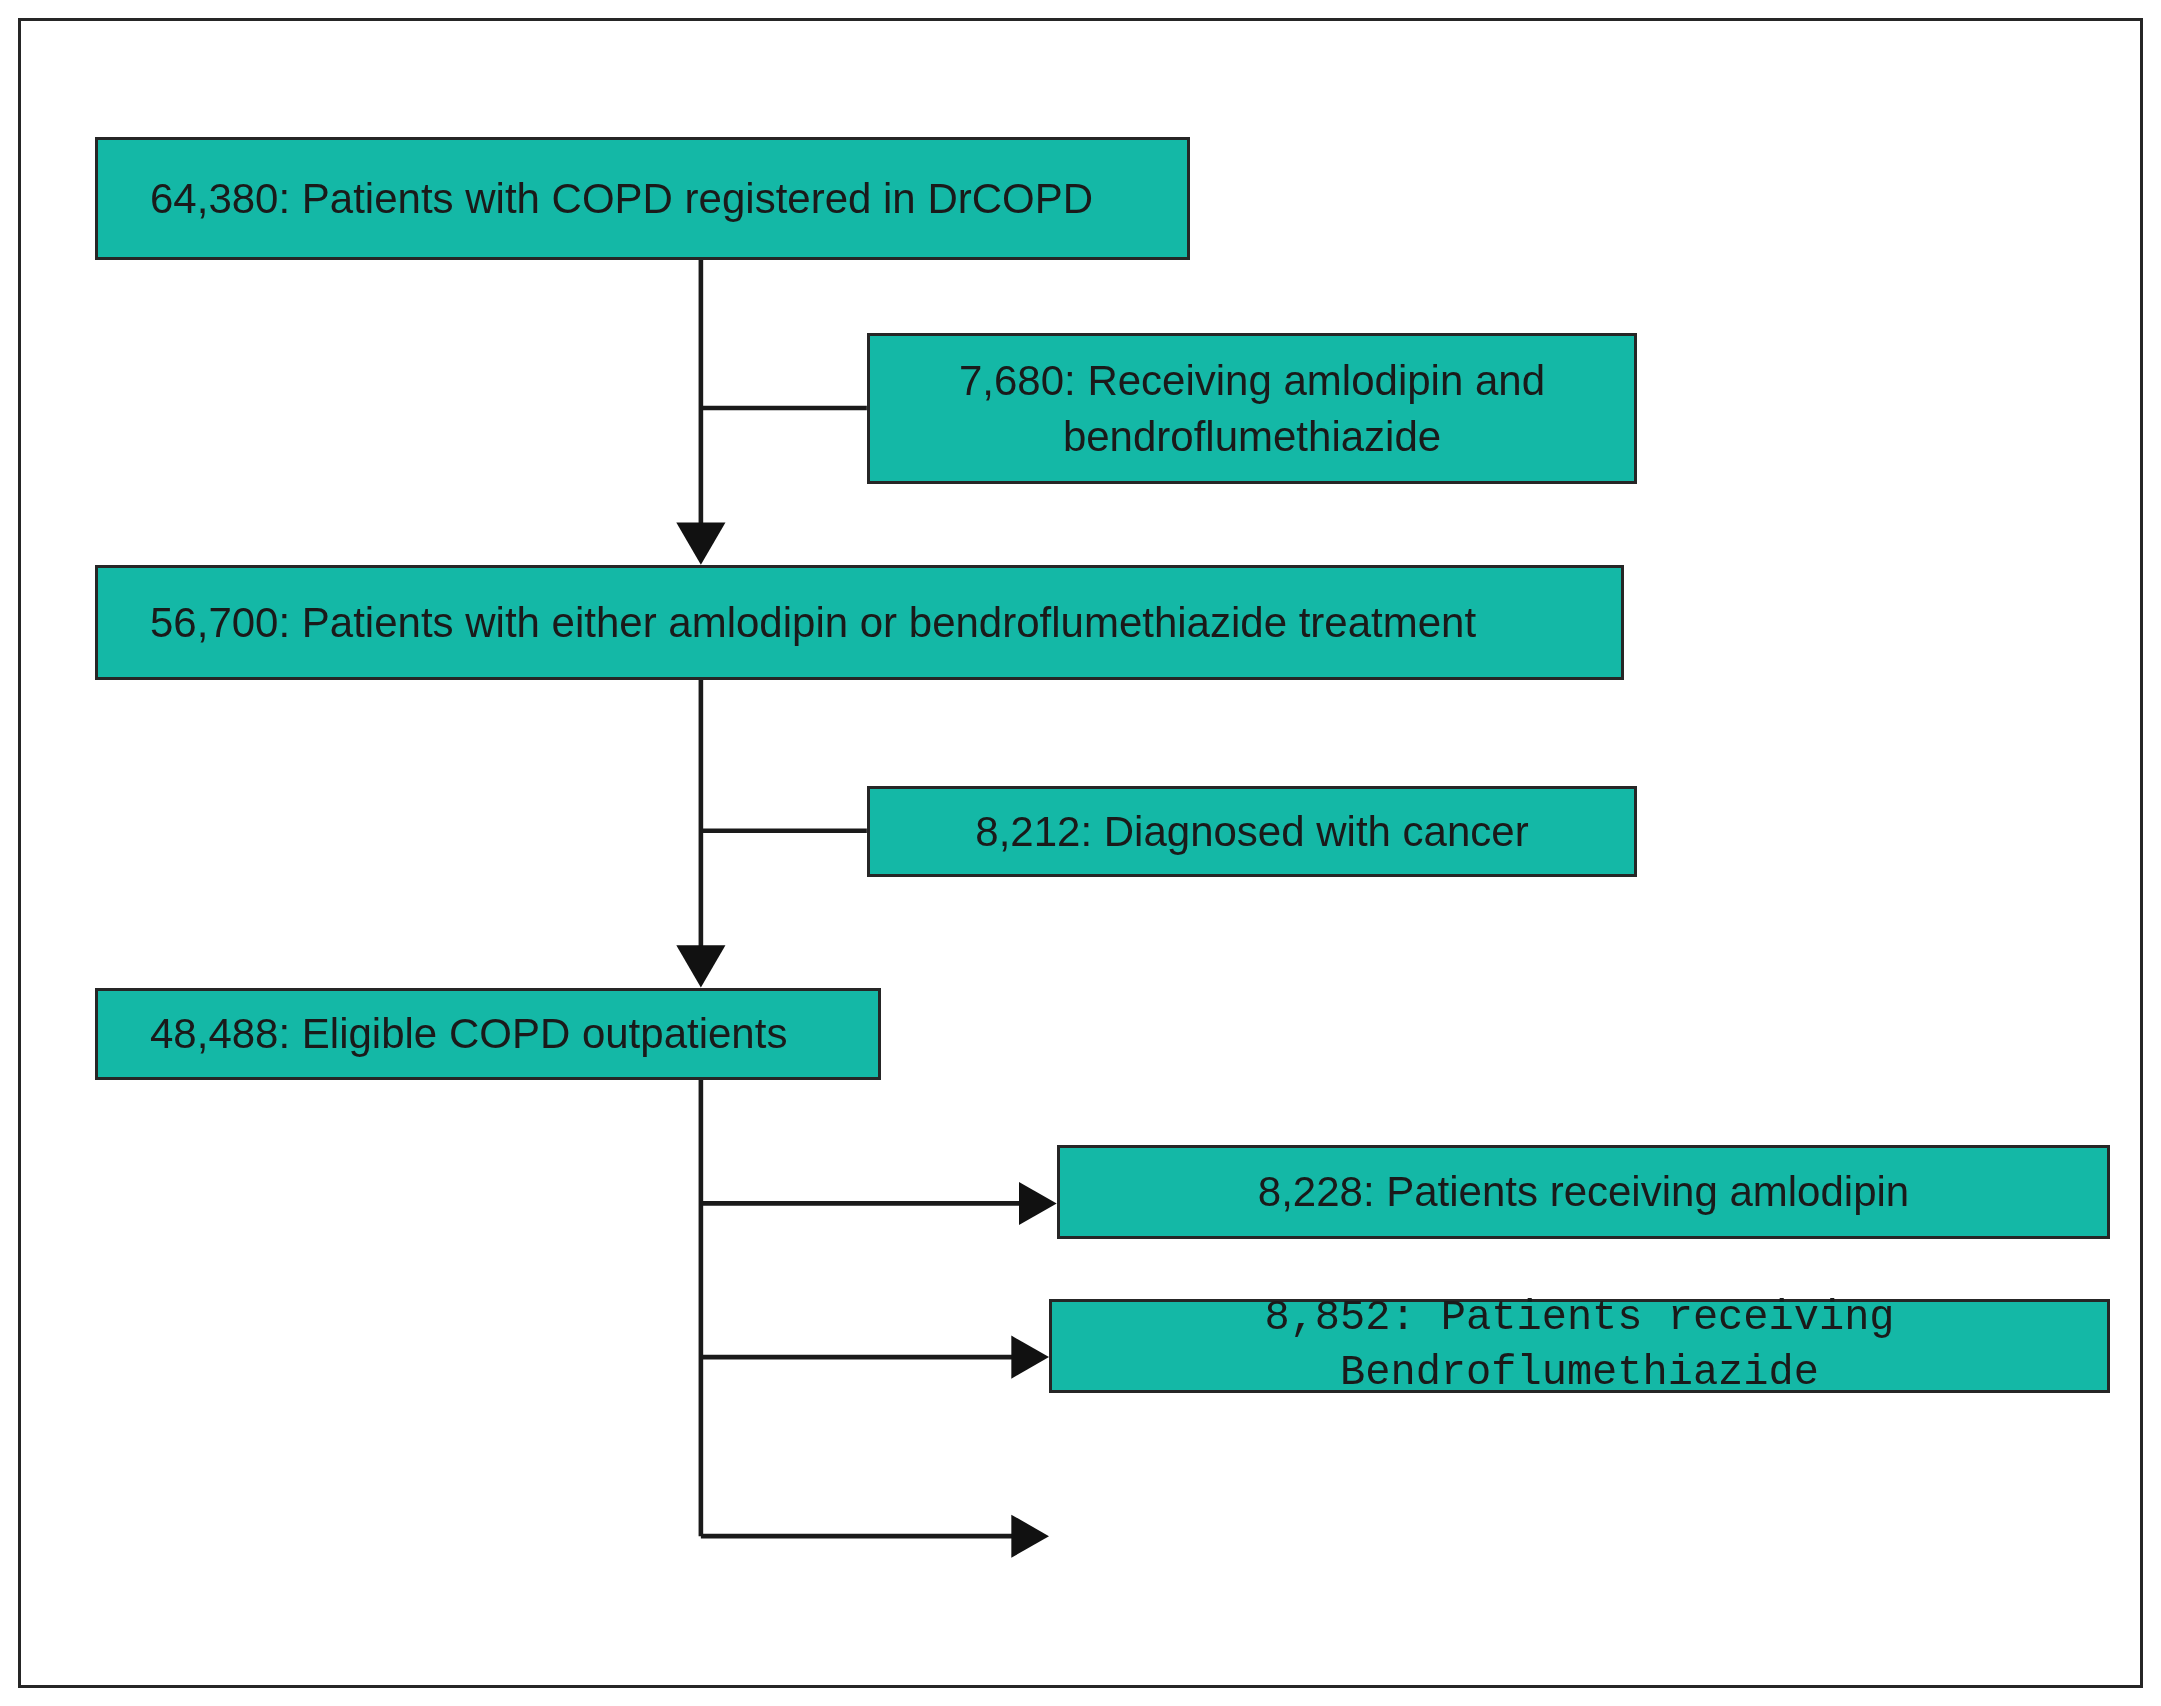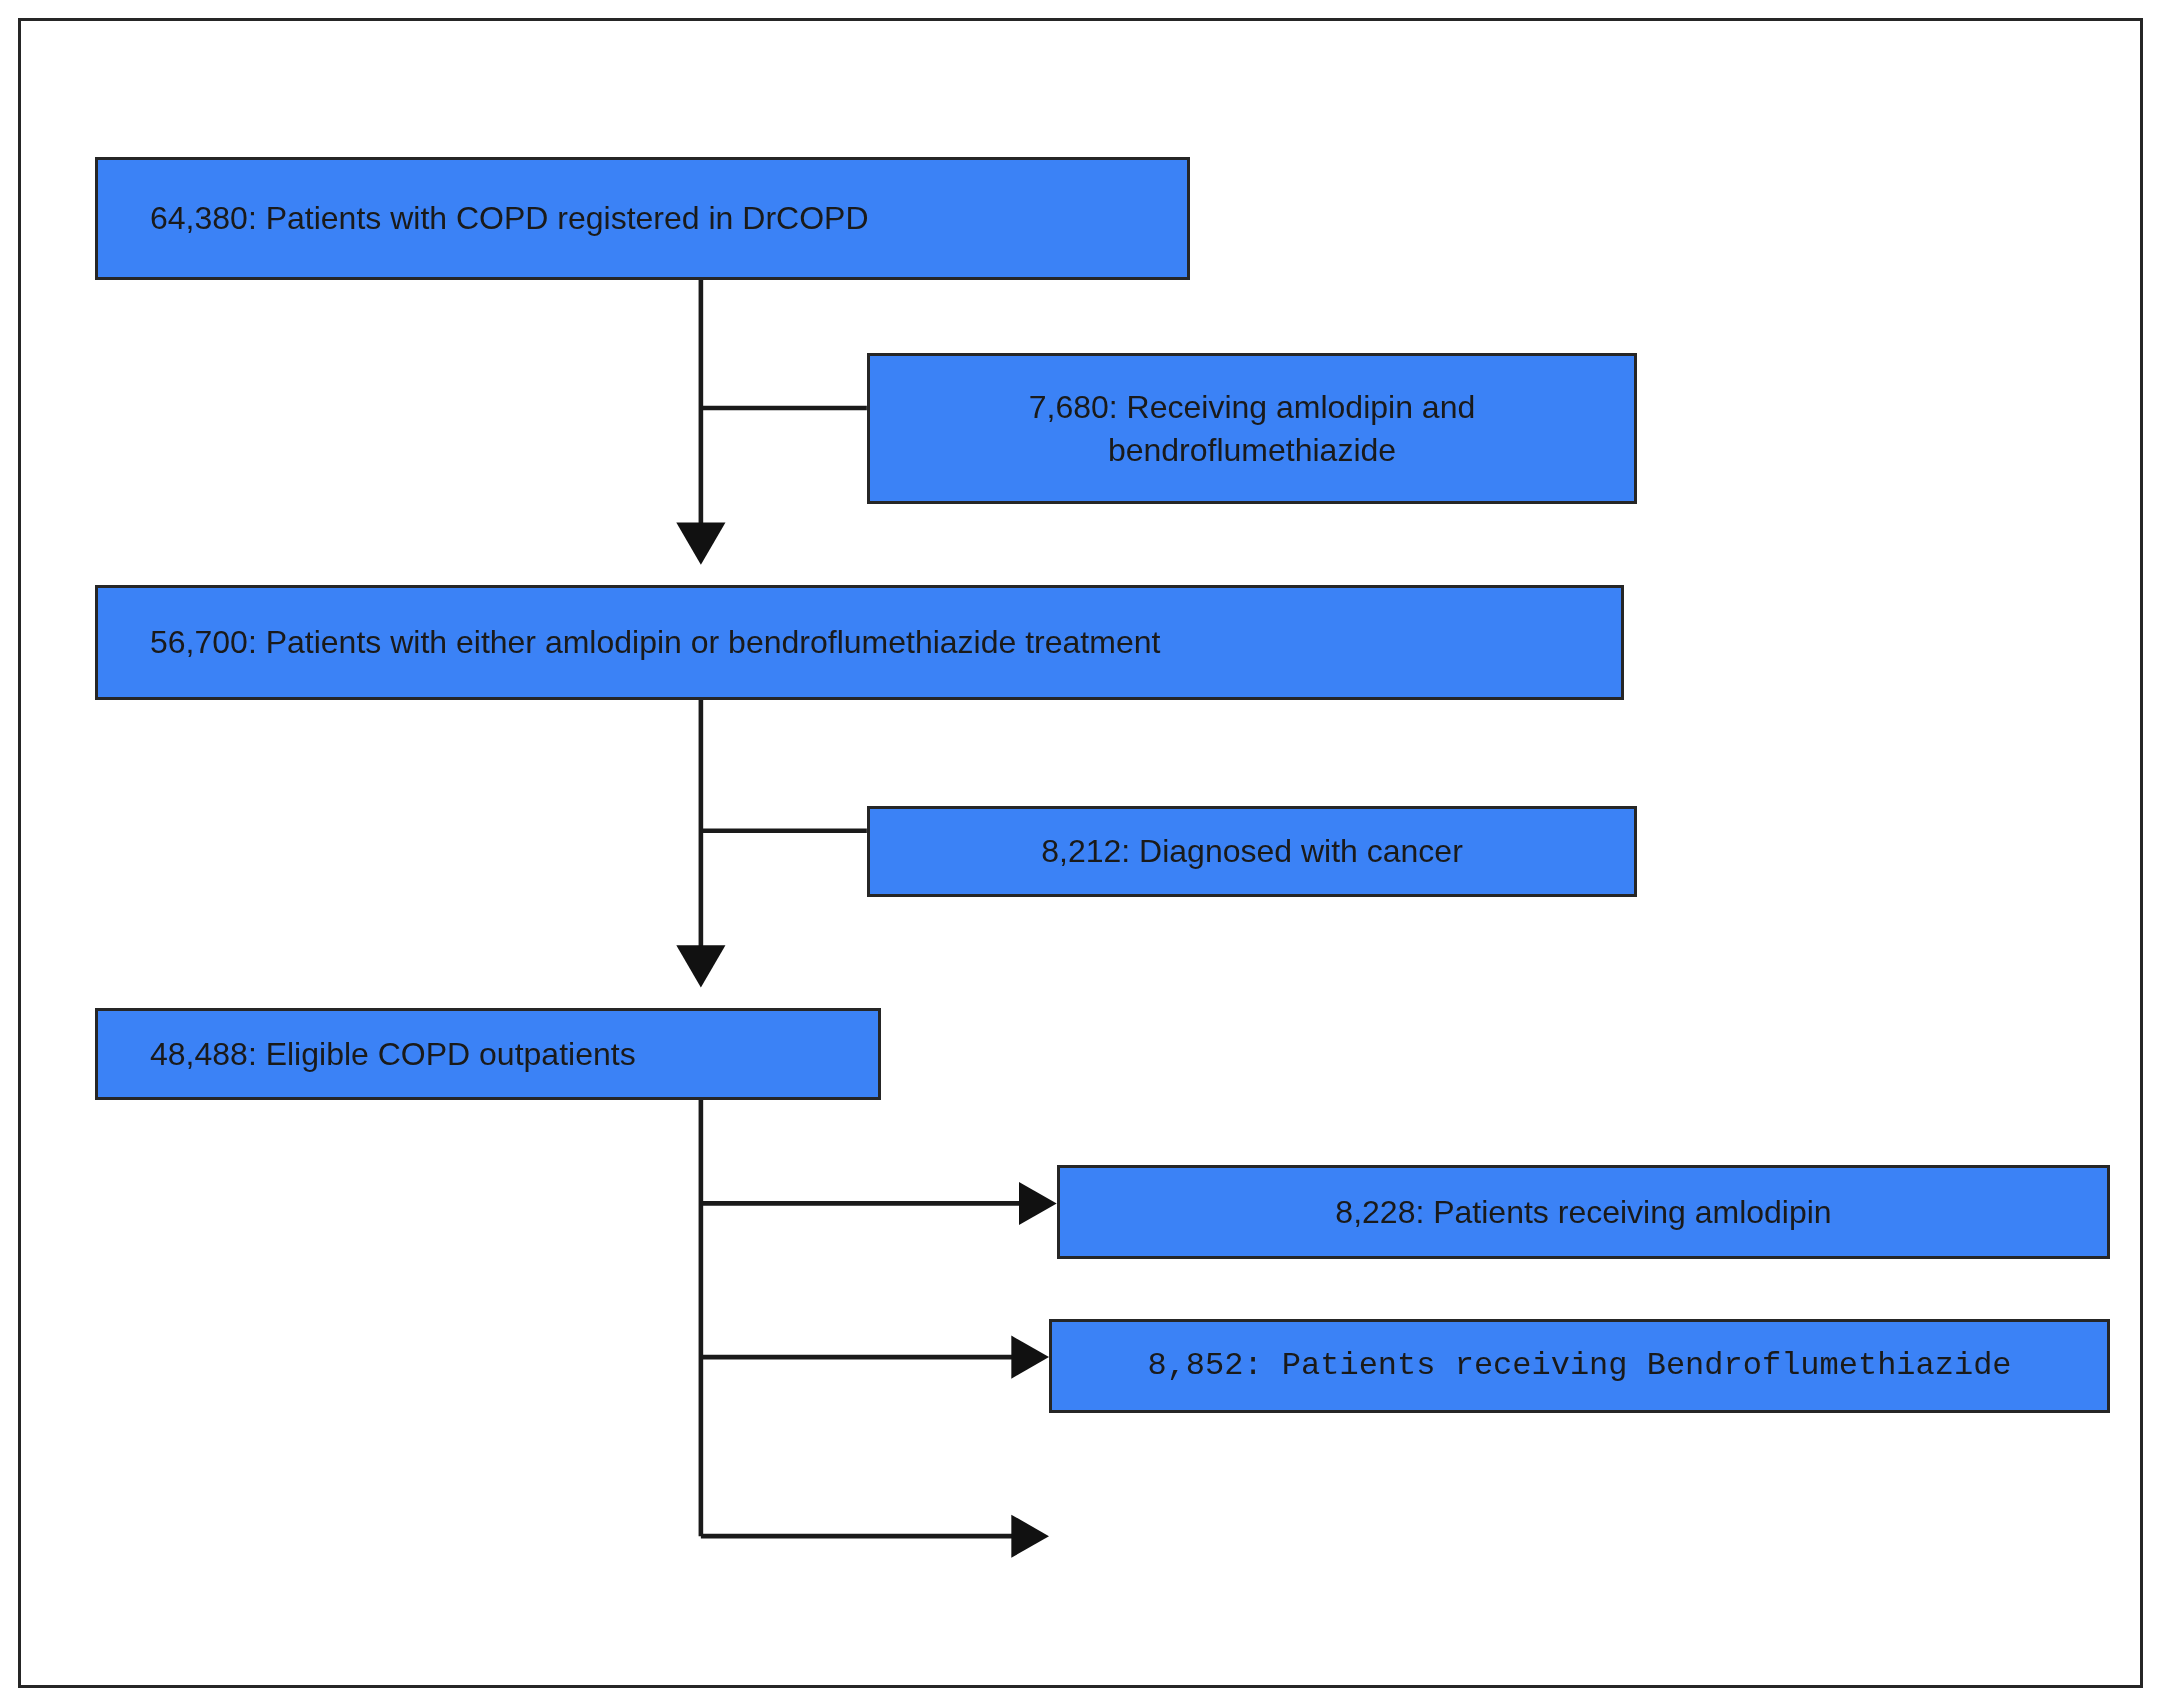--- a/index.html
+++ b/index.html
@@ -26,27 +26,26 @@
     height: 1670px;
     border: 3.1px solid #262626;
     box-sizing: border-box;
     background: #ffffff;
   }
   
   .flow-box {
     position: absolute;
     box-sizing: border-box;
     border: 3.1px solid #262626;
-    background: #3b82f6;
+    background: #14b8a6;
     display: flex;
     align-items: center;
     color: #1a1a1a;
-    font-size: 32px;
+    font-size: 42px;
     line-height: 1.32;
-    margin-top: 20px;
   }
   .flow-box .box-text {
     display: block;
     width: 100%;
   }
   .align-left .box-text { text-align: left; padding-left: 52px; }
   .align-center .box-text { text-align: center; padding: 0 26px; }
 
   
   #node-registered   { left: 95px;  top: 137px;  width: 1095px; height: 123px; }

